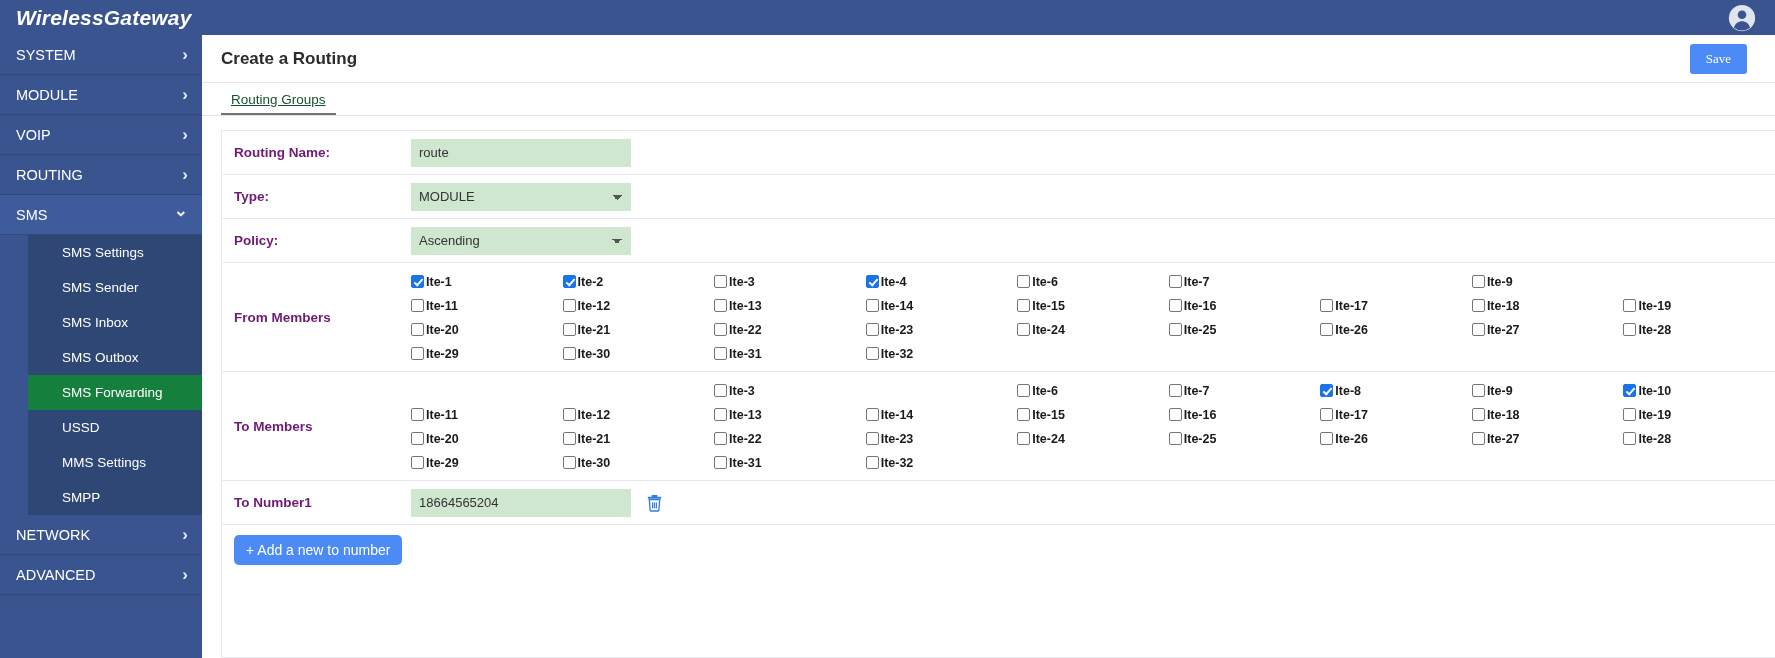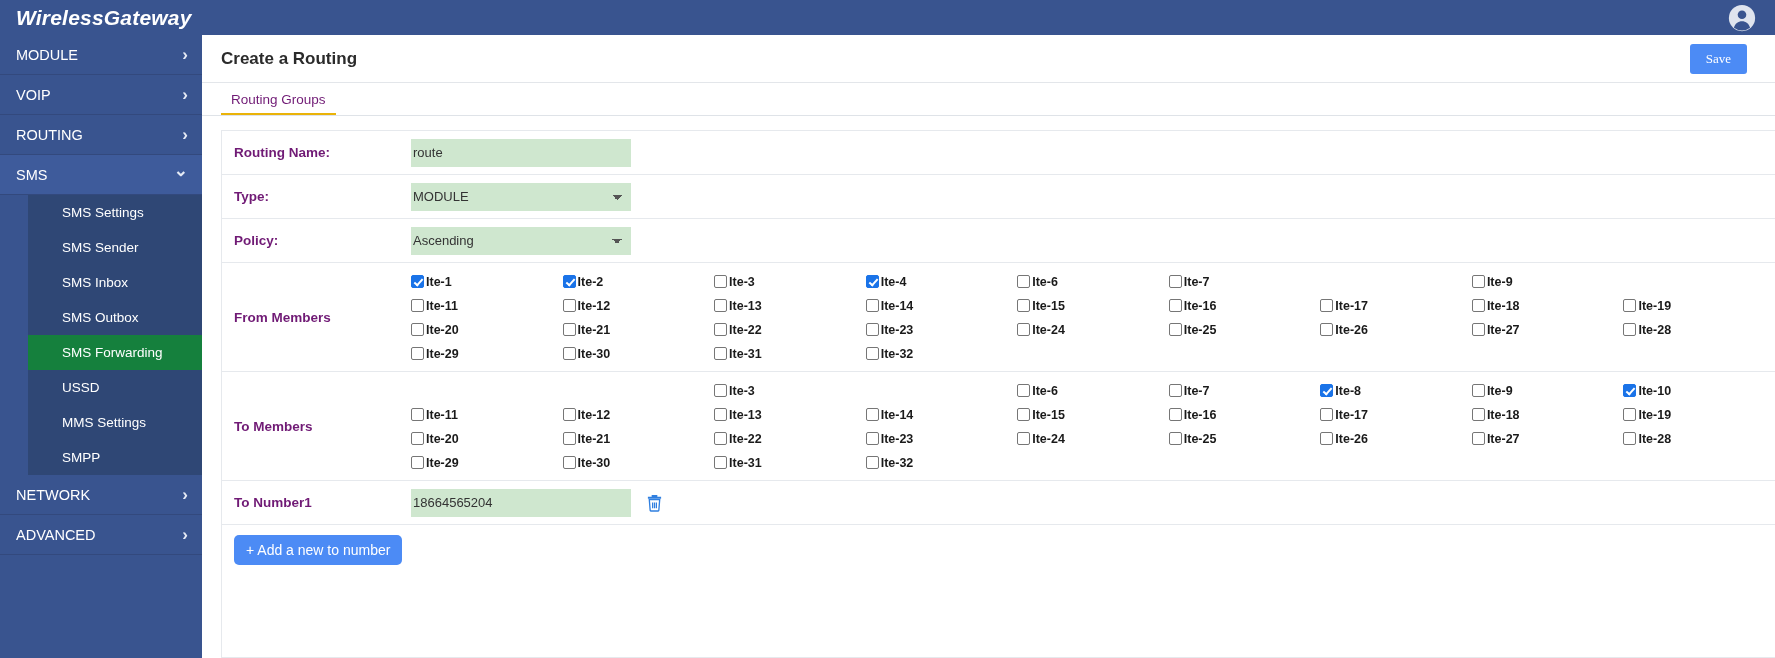--- a/index.html
+++ b/index.html
@@ -61,42 +61,42 @@
     font-family: Liberation Serif, serif;
     margin-left: 34px;
   }
 
   
   .tabstrip {
     display: flex; padding: 0 19px; border-bottom: 1px solid #dfe3e8;
     flex: 0 0 33px; align-items: stretch;
   }
   .tab {
-    font-size: 13.5px; color: #701a75; padding: 6px 10px 0 10px;
-    border-bottom: 2px solid #eab308; cursor: pointer; line-height: 21px;
+    font-size: 13.5px; color: #14532d; padding: 6px 10px 0 10px;
+    border-bottom: 2px solid #737373; cursor: pointer; line-height: 21px; text-decoration: underline;
   }
 
   
   .card {
     margin: 14px 0 0 19px; border: 1px solid #e6e9ed; border-top: 1px solid #e6e9ed;
     border-right: 0; flex: 1 1 auto; min-height: 0;
   }
   .row {
     display: flex; align-items: center; border-bottom: 1px solid #e6e9ed;
     min-height: 44px; padding-left: 0;
   }
   .row:last-child { border-bottom: 0; }
   .row-label {
     width: 189px; flex: 0 0 189px; font-size: 13.5px; font-weight: bold;
     color: #701a75; padding-left: 12px;
   }
   .ctrl-wrap { flex: 1 1 auto; min-width: 0; display: flex; align-items: center; }
   .fld {
     width: 220px; height: 28px; background: #cfe7cf; border: none;
-    font-size: 13px; color: #333; padding: 0 2px;
+    font-size: 13px; color: #333; padding: 0 8px;
     font-family: "Liberation Sans", sans-serif;
   }
   select.fld { appearance: none; -webkit-appearance: none;
     background-image: linear-gradient(45deg, transparent 50%, #555 50%),
                       linear-gradient(135deg, #555 50%, transparent 50%);
     background-position: calc(100% - 14px) 12px, calc(100% - 9px) 12px;
     background-size: 5px 5px, 5px 5px; background-repeat: no-repeat;
     background-color: #cfe7cf; cursor: pointer;
   }
   .trash-btn {
@@ -145,20 +145,24 @@
         <circle cx="16" cy="16" r="14" fill="#dfe4ee"></circle>
         <circle cx="16" cy="12.5" r="4.6" fill="#39548f"></circle>
         <path d="M7.4 26.5c1.2-4.6 4.5-7 8.6-7s7.4 2.4 8.6 7a14 14 0 0 1-17.2 0z" fill="#39548f"></path>
       </svg>
     </span>
   </div>
 
   <div class="body">
 
     <nav class="sidebar" id="sidebar">
+        <div class="nav-top">
+          <span>SYSTEM</span>
+          <span class="chev chev-right"></span>
+        </div>
         <div class="nav-top">
           <span>MODULE</span>
           <span class="chev chev-right"></span>
         </div>
         <div class="nav-top">
           <span>VOIP</span>
           <span class="chev chev-right"></span>
         </div>
         <div class="nav-top">
           <span>ROUTING</span>

